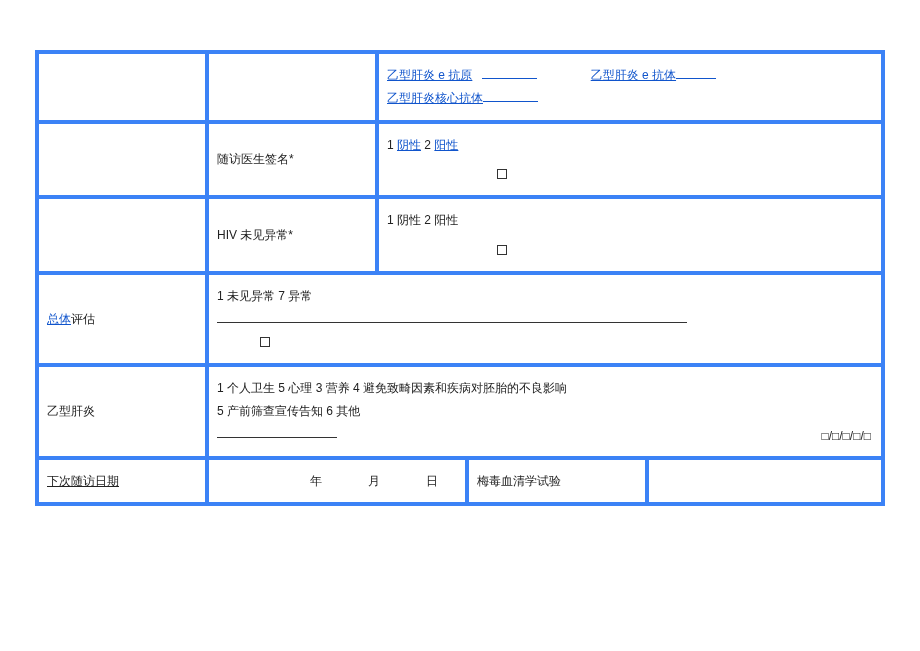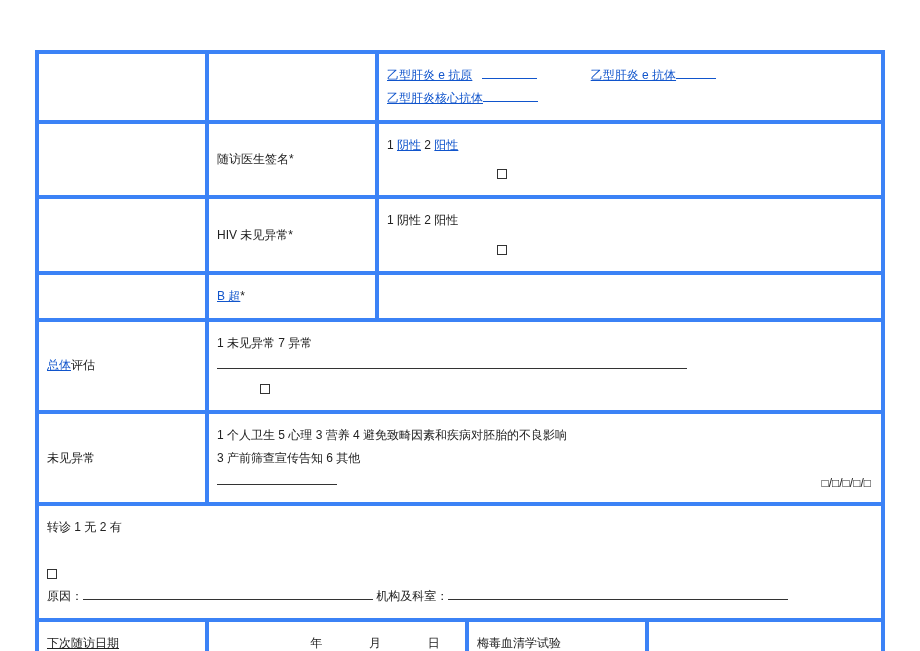--- a/index.html
+++ b/index.html
@@ -87,73 +87,58 @@
     <td></td>
     <td>HIV 未见异常*</td>
     <td>
       <span>1 阴性 2 阳性</span><br>
       <div style="text-align:left;padding-left:110px;margin-top:6px;">
         <span class="box"></span>
       </div>
     </td>
   </tr>
 
-  <tr>
-    <td></td>
-    <td>
-      <a class="link" href="#">B 超</a><span>*</span>
-    </td>
-    <td></td>
-  </tr>
 
   <tr>
     <td>
       <a class="link" href="#">总体</a><span>评估</span>
     </td>
     <td colspan="2">
       <span>1 未见异常 7 异常</span><br>
       <span class="long-line" style="width:470px;"></span><br>
       <span style="display:inline-block;width:40px;"></span>
       <span class="box"></span>
     </td>
   </tr>
 
   <tr>
-    <td>未见异常</td>
+    <td>乙型肝炎</td>
     <td colspan="2" style="position:relative;">
       <span>1 个人卫生    5 心理        3 营养    4 避免致畸因素和疾病对胚胎的不良影响</span><br>
-      <span>3 产前筛查宣传告知        6 其他</span>
+      <span>5 产前筛查宣传告知        6 其他</span>
       <span style="position:absolute; right:10px; bottom:8px;">□/□/□/□/□</span><br>
       <span class="long-line" style="width:120px;"></span>
     </td>
   </tr>
 
-  <tr>
-    <td colspan="3">
-      <span>转诊    1 无    2 有</span><br><br>
-      <span class="box"></span><br>
-      <span>原因：</span><span class="long-line" style="width:290px;"></span>
-      <span>机构及科室：</span><span class="long-line" style="width:340px;"></span>
-    </td>
-  </tr>
 
 </tbody>
   </table>
 
 <table style="border-top:none;">
   <colgroup>
     <col style="width:170px;">
     <col style="width:260px;">
     <col style="width:180px;">
     <col>
   </colgroup>
   <tbody>
       <tr>
     <td style="border-top:none;text-decoration:underline;">下次随访日期</td>
-    <td style="border-top:none;">
+    <td style="border-top:none;font-family:Liberation Serif, serif;">
       <span style="display:inline-block;width:90px;"></span>
       <span>年</span>
       <span style="display:inline-block;width:40px;"></span>
       <span>月</span>
       <span style="display:inline-block;width:40px;"></span>
       <span>日</span>
     </td>
     <td style="border-top:none;">梅毒血清学试验</td>
     <td style="border-top:none;"></td>
   </tr>

